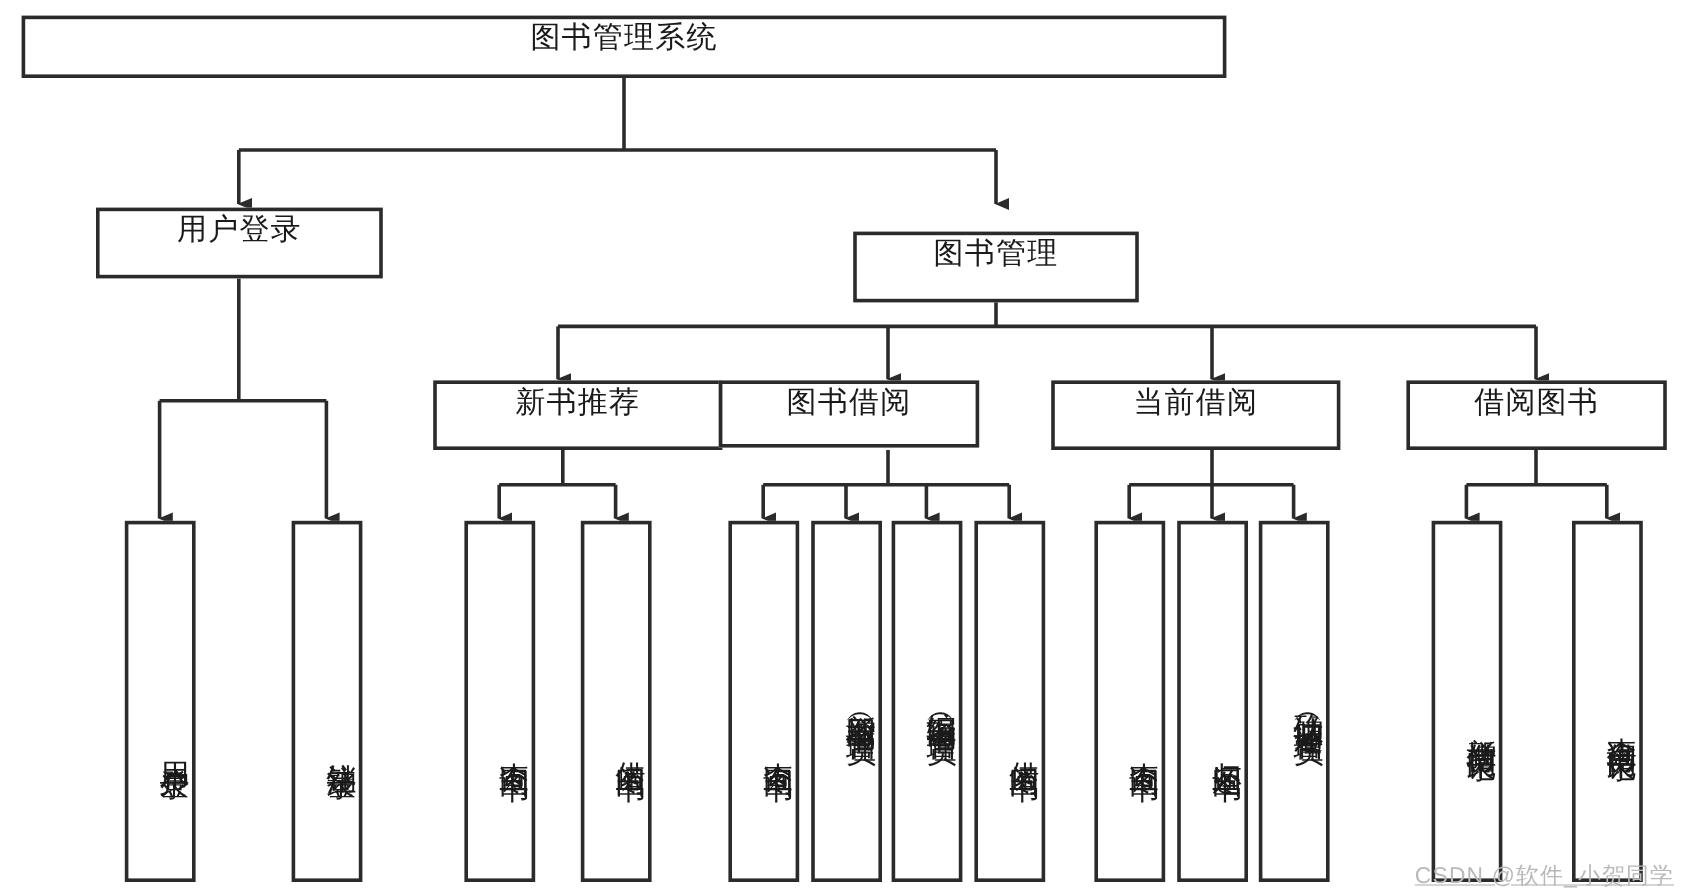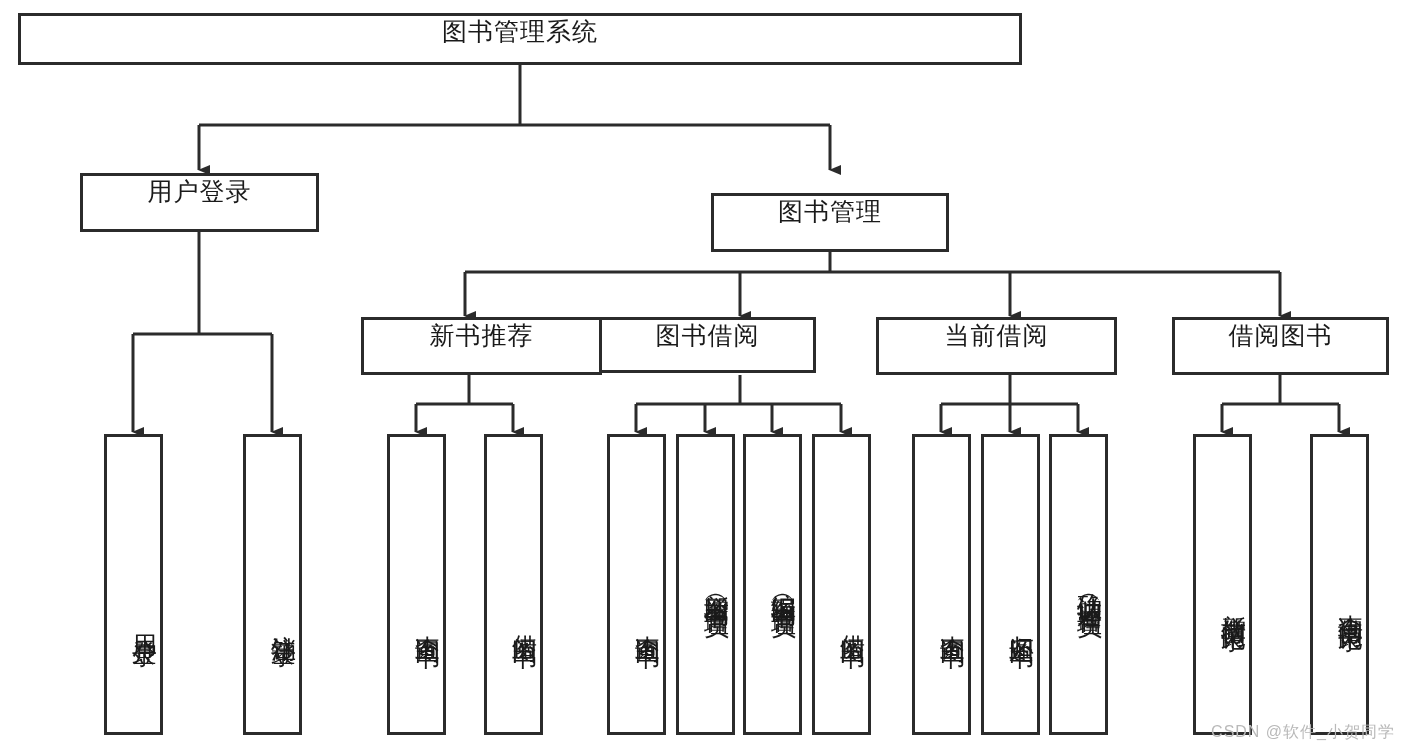--- a/index.html
+++ b/index.html
@@ -50,24 +50,25 @@
     justify-content: center;
     padding-top: 10px;
   }
   .node.vert span {
     display: block;
   }
   #watermark {
     position: absolute;
     right: 10px;
     bottom: 4px;
-    font-size: 16px;
+    font-size: 19px;
     color: #b9b9b9;
     letter-spacing: 1px;
     white-space: nowrap;
+    text-decoration: underline;
   }
 </style>
 </head>
 <body>
 
 <div id="canvas">
 
   <svg class="wires" viewBox="0 0 1405 747" xmlns="http://www.w3.org/2000/svg">
     <defs>
       <marker id="ah" markerWidth="10" markerHeight="12" refX="5" refY="11" orient="auto" markerUnits="userSpaceOnUse">

